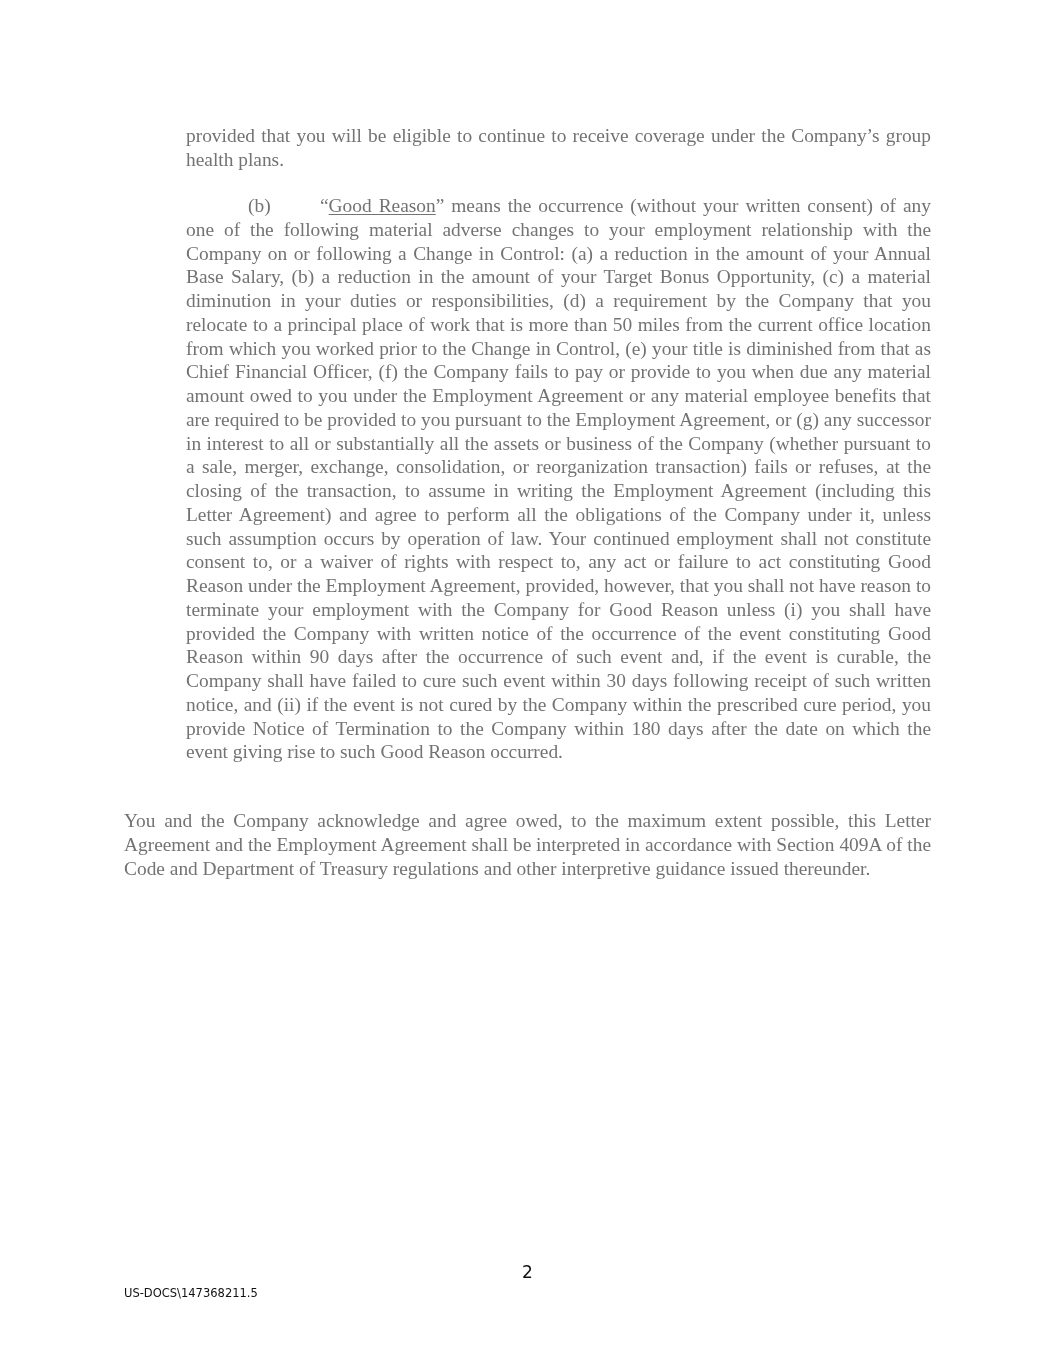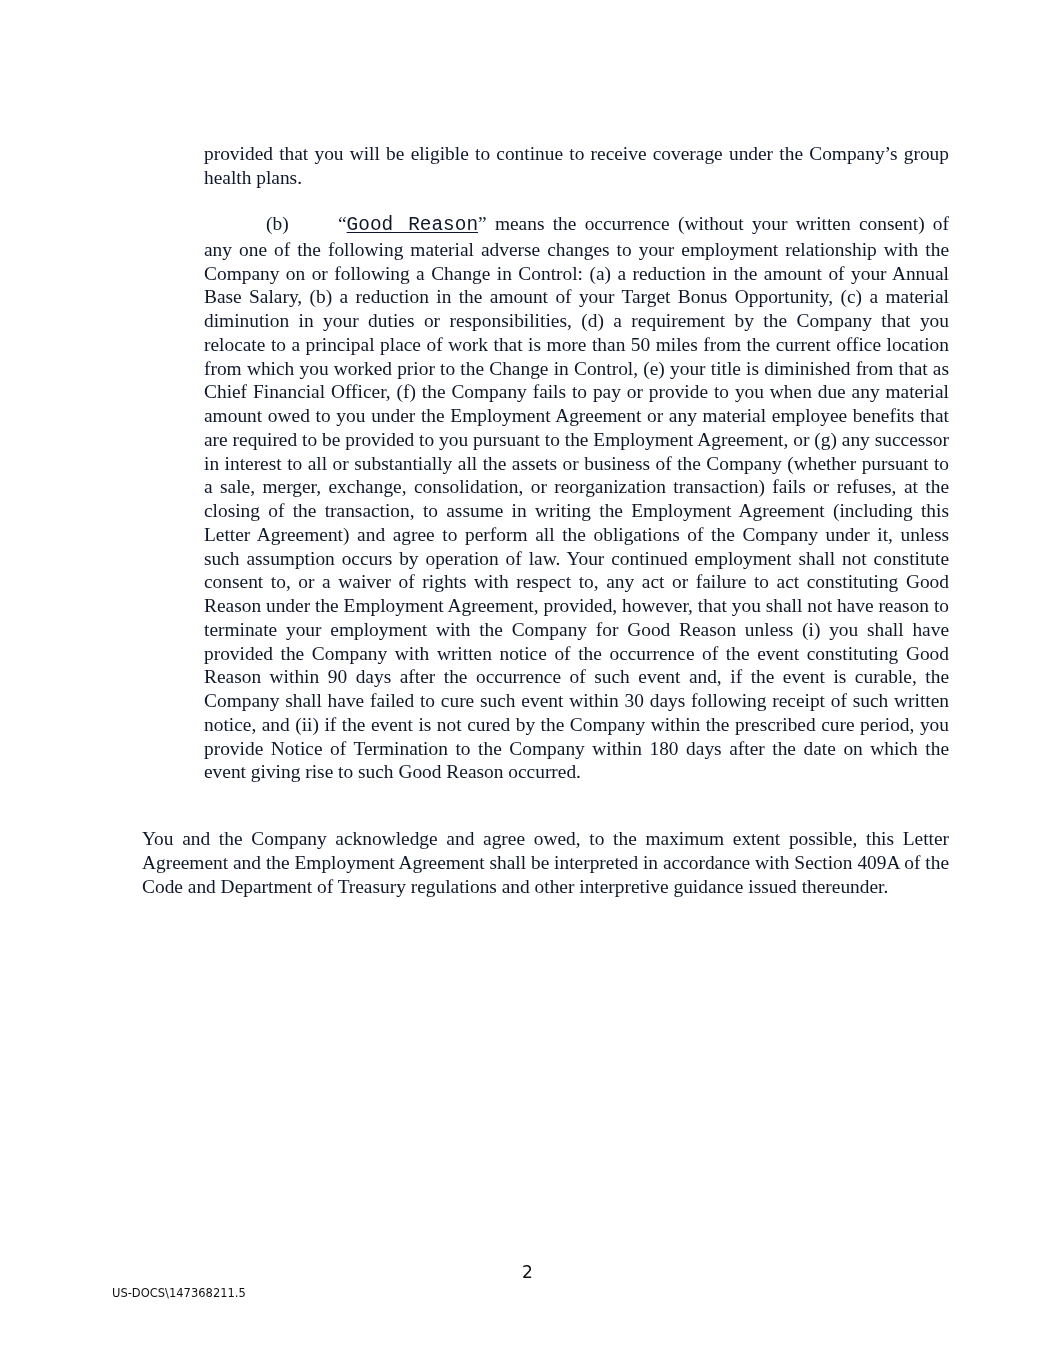--- a/index.html
+++ b/index.html
@@ -2,35 +2,35 @@
 <html><head>
 <meta charset="utf-8">
 <style>
   html, body { margin: 0; padding: 0; background: #ffffff; }
   body { width: 1055px; height: 1365px; position: relative; overflow: hidden; }
   .page { position: absolute; left: 0; top: 0; width: 1055px; height: 1365px; background: #fff; }
   .text {
     font-family: "Liberation Serif", "DejaVu Serif", serif;
     font-size: 19.4px;
     line-height: 23.75px;
-    color: #0f172a;
+    color: #737373;
     text-align: justify;
-    margin: 18px;
+    margin: 0;
   }
   .p1 { position: absolute; left: 186px; top: 124px; width: 745px; }
   .p2 { position: absolute; left: 186px; top: 194px; width: 745px; }
   .p3 { position: absolute; left: 124px; top: 809px; width: 807px; }
   .p2 .label { display: inline-block; margin-left: 62px; width: 72px; }
-  .u { text-decoration: underline; text-underline-offset: 2px; font-family: Liberation Mono, monospace; }
+  .u { text-decoration: underline; text-underline-offset: 2px; }
   .pagenum {
     position: absolute; left: 0; width: 1055px; top: 1262px; text-align: center;
     font-family: "DejaVu Sans", "Liberation Sans", sans-serif; font-size: 17px; color: #111;
   }
   .docid {
-    position: absolute; left: 112px; top: 1286px;
+    position: absolute; left: 124px; top: 1286px;
     font-family: "DejaVu Sans", "Liberation Sans", sans-serif; font-size: 11.5px; color: #111;
   }
 </style>
 </head>
 <body>
 
 <div class="page">
   <p class="text p1">provided that you will be eligible to continue to receive coverage under the Company’s group health plans.</p>
 
   <p class="text p2"><span class="label">(b)</span><span>“</span><span class="u">Good Reason</span><span>”</span><span> means the occurrence (without your written consent) of any one of the following material adverse changes to your employment relationship with the Company on or following a Change in Control: (a) a reduction in the amount of your Annual Base Salary, (b) a reduction in the amount of your Target Bonus Opportunity, (c) a material diminution in your duties or responsibilities, (d) a requirement by the Company that you relocate to a principal place of work that is more than 50 miles from the current office location from which you worked prior to the Change in Control, (e) your title is diminished from that as Chief Financial Officer, (f) the Company fails to pay or provide to you when due any material amount owed to you under the Employment Agreement or any material employee benefits that are required to be provided to you pursuant to the Employment Agreement, or (g) any successor in interest to all or substantially all the assets or business of the Company (whether pursuant to a sale, merger, exchange, consolidation, or reorganization transaction) fails or refuses, at the closing of the transaction, to assume in writing the Employment Agreement (including this Letter Agreement) and agree to perform all the obligations of the Company under it, unless such assumption occurs by operation of law.  Your continued employment shall not constitute consent to, or a waiver of rights with respect to, any act or failure to act constituting Good Reason under the Employment Agreement, provided, however, that you shall not have reason to terminate your employment with the Company for Good Reason unless (i) you shall have provided the Company with written notice of the occurrence of the event constituting Good Reason within 90 days after the occurrence of such event and, if the event is curable, the Company shall have failed to cure such event within 30 days following receipt of such written notice, and (ii) if the event is not cured by the Company within the prescribed cure period, you provide Notice of Termination to the Company within 180 days after the date on which the event giving rise to such Good Reason occurred.</span></p>

